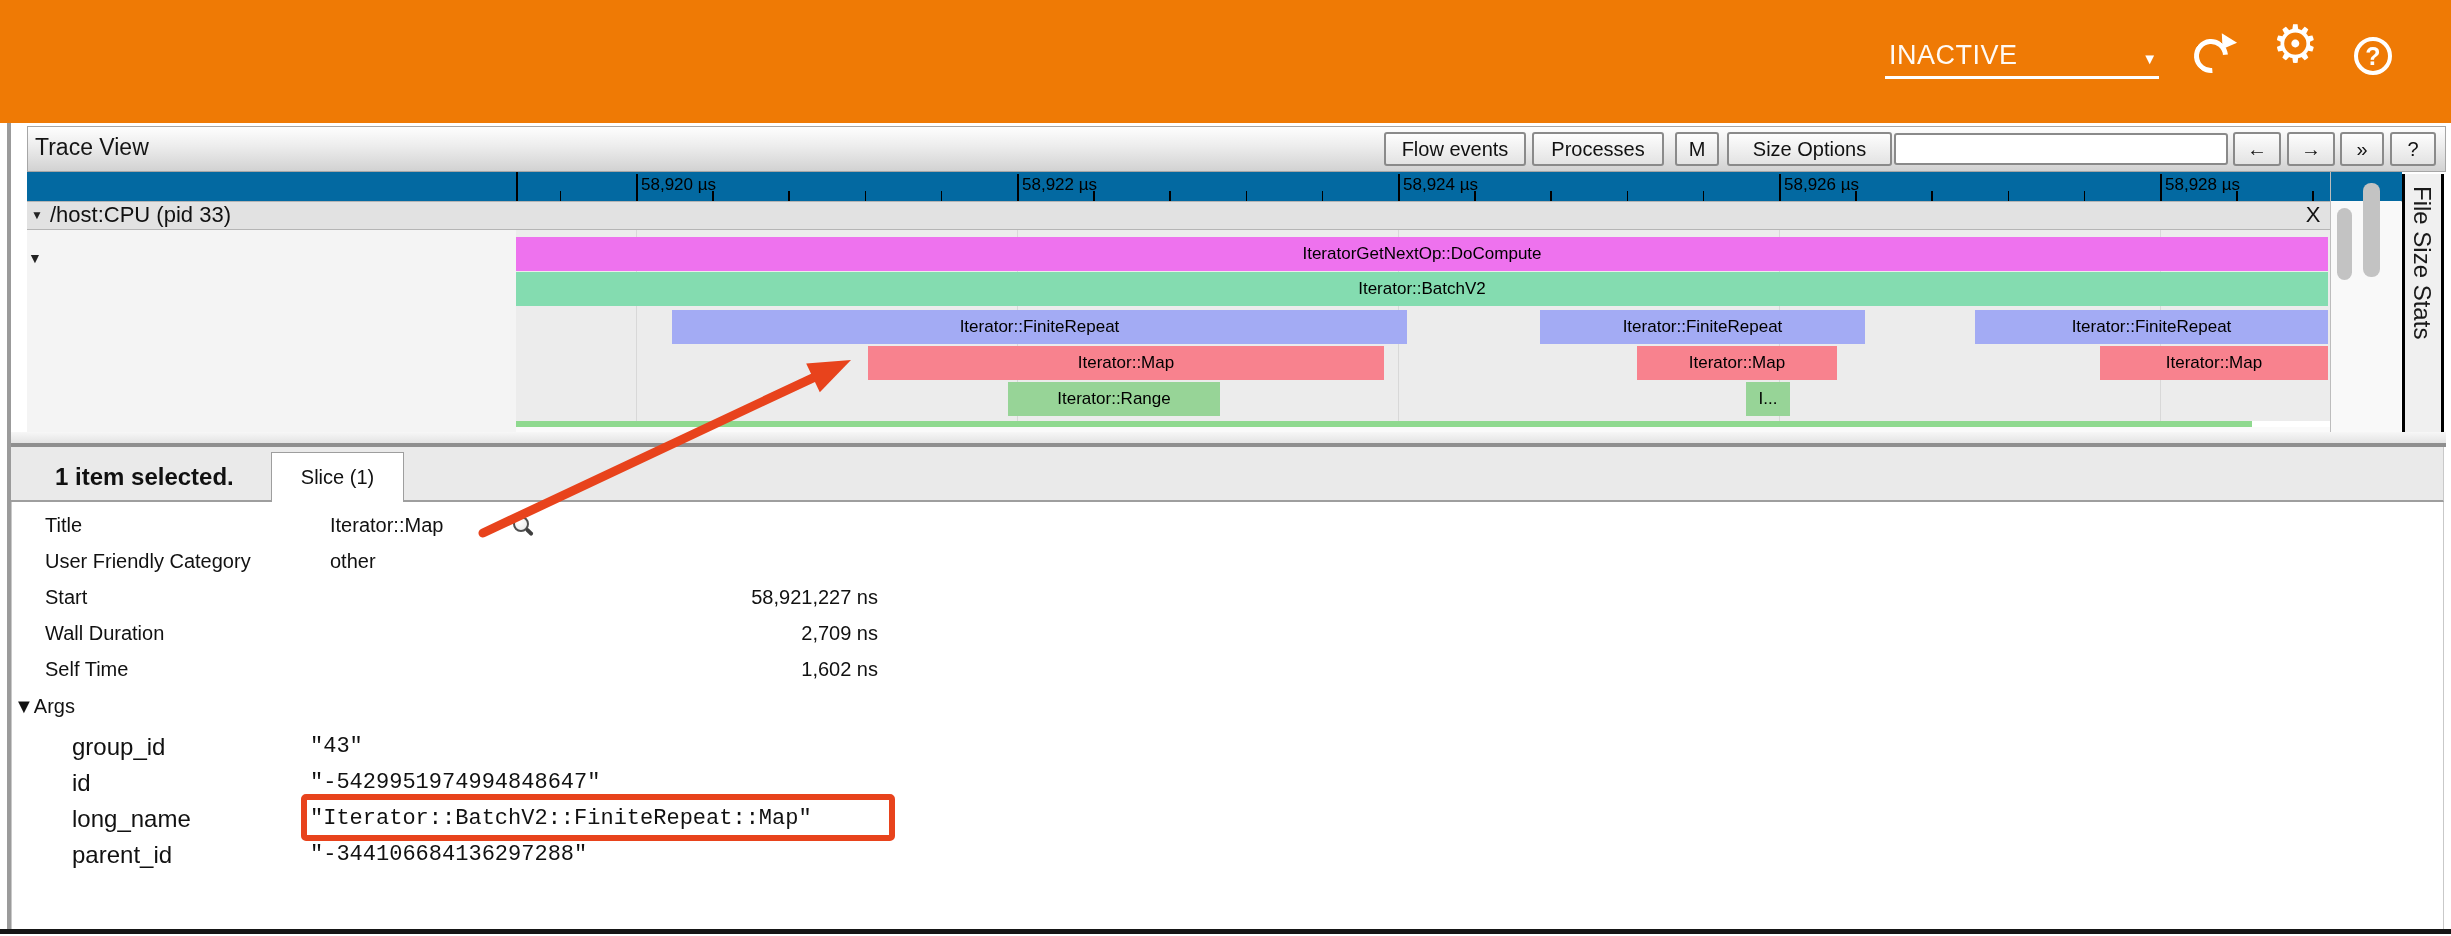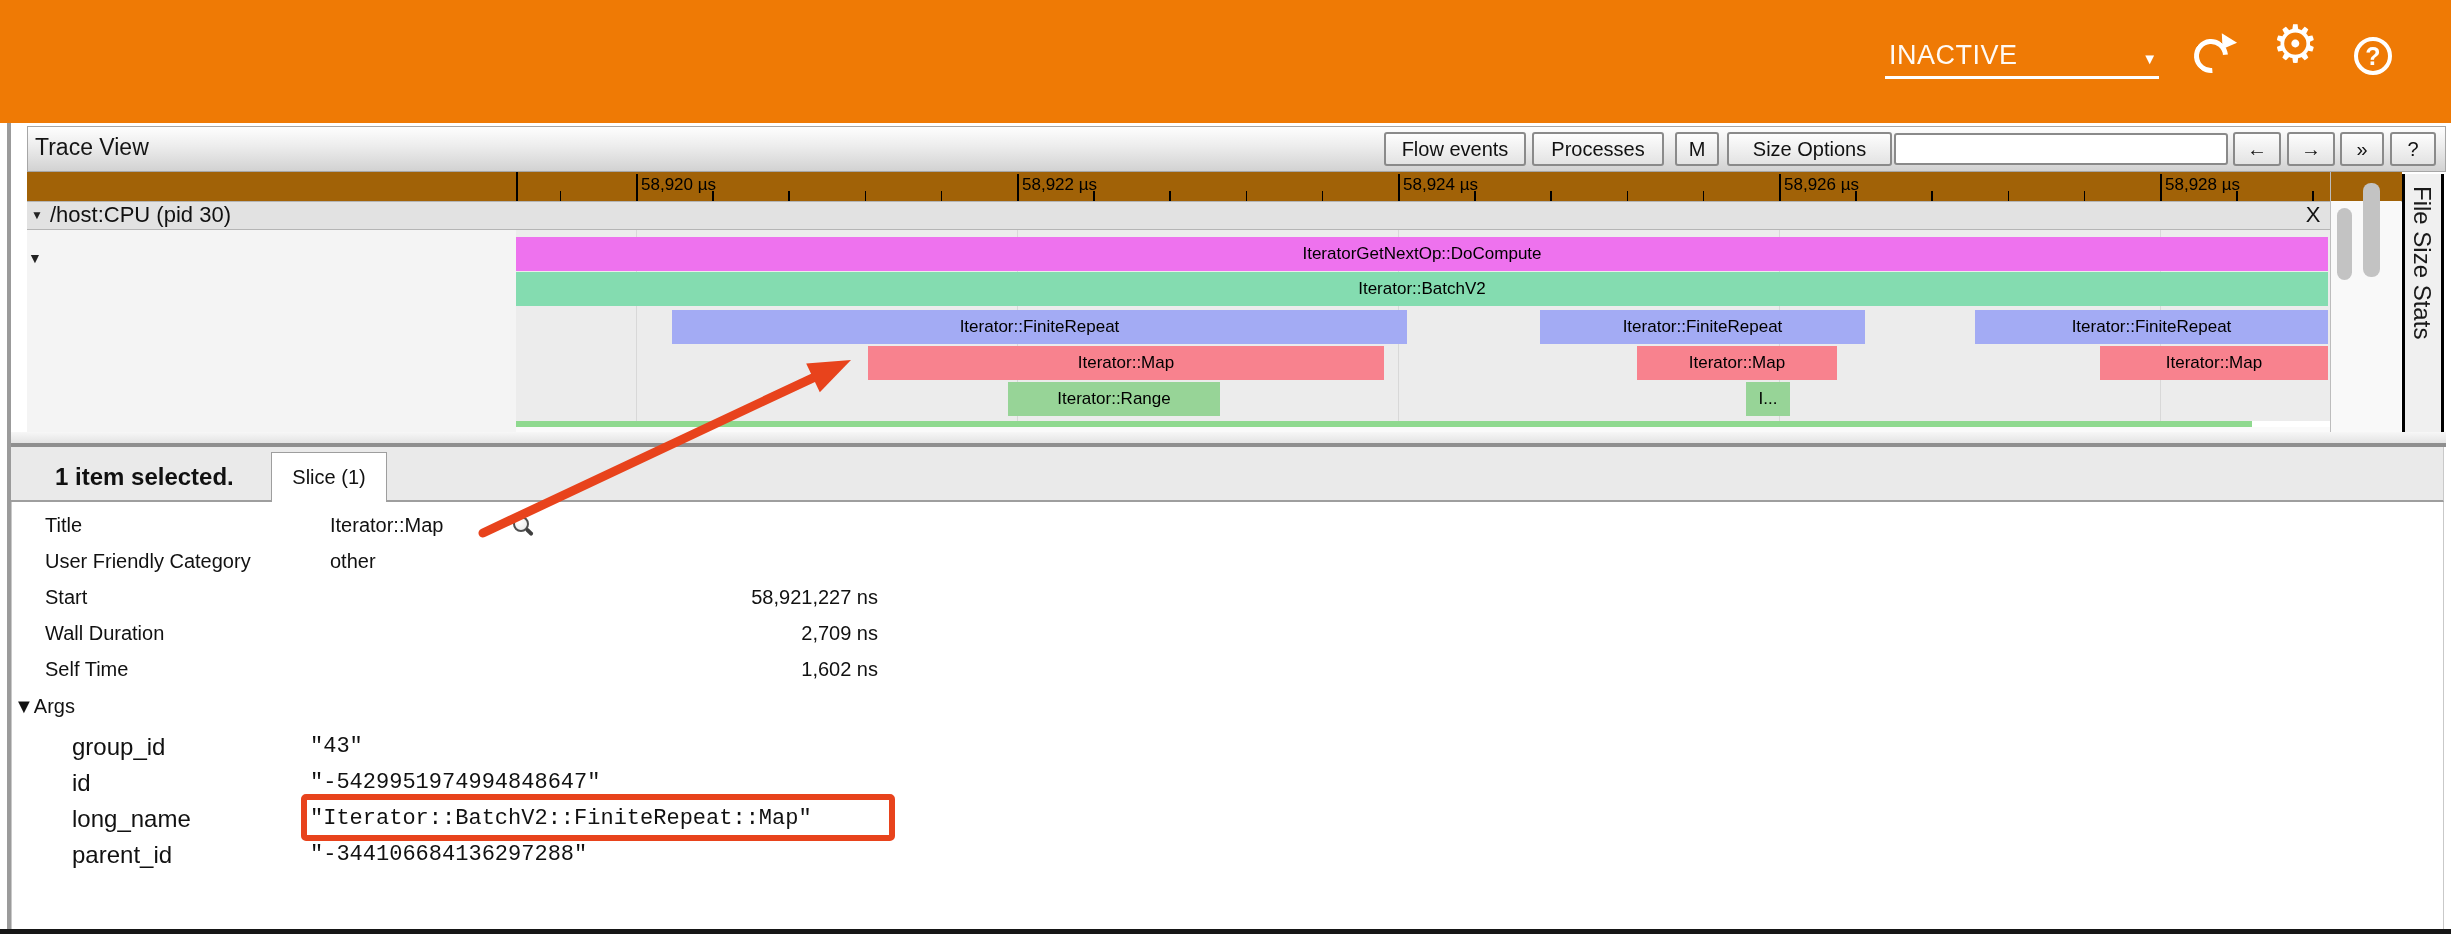--- a/index.html
+++ b/index.html
@@ -24,21 +24,21 @@
   
   #tv-toolbar{left:27px;top:126px;width:2419px;height:46px;
     background:linear-gradient(#fefefe,#ececec 45%,#d2d2d2);border:1px solid #a6a6a6;box-sizing:border-box;}
   #tv-title{left:35px;top:134px;font-size:23px;color:#151515;}
   .tb-btn{top:132px;height:34px;box-sizing:border-box;border:2px solid #8a8a8a;border-radius:3px;
     background:linear-gradient(#fdfdfd,#e3e3e3);font-size:20px;color:#111;display:flex;
     align-items:center;justify-content:center;white-space:nowrap;}
   #tv-search{left:1894px;top:133px;width:334px;height:32px;box-sizing:border-box;border:2px solid #8a8a8a;
     border-radius:3px;background:#fff;font-size:18px;padding:0 6px;}
   
-  #ruler{left:27px;top:172px;width:2375px;height:29px;background:#a16207;border-bottom:1px solid #c8c8c8;}
+  #ruler{left:27px;top:172px;width:2375px;height:29px;background:#0369a1;border-bottom:1px solid #c8c8c8;}
   .tick-major{position:absolute;top:2px;width:2px;height:27px;background:#000;}
   .tick-label{position:absolute;top:3px;font-size:17px;color:#000;white-space:nowrap;}
   .tick-minor{position:absolute;top:19px;width:1.5px;height:10px;background:#000;}
   #ruler-left-edge{position:absolute;top:0;width:2px;height:29px;background:#000;}
   
   #tracks-bg-left{left:27px;top:230px;width:489px;height:202px;background:#f4f4f4;}
   #tracks-bg-canvas{left:516px;top:230px;width:1814px;height:191px;background:#ececec;}
   #tracks-bg-below{left:516px;top:427px;width:1814px;height:5px;background:#fafafa;}
   #canvas-right-edge{left:2330px;top:172px;width:1px;height:260px;background:#bdbdbd;}
   .gridline{position:absolute;width:1px;background:#d8d8d8;top:229px;height:198px;}
@@ -58,21 +58,21 @@
   #scroll-thumb-2{left:2363px;top:183px;width:17px;height:94px;background:#c3c3c3;border-radius:8px;}
   #fss-panel{left:2402px;top:174px;width:42px;height:258px;background:#f0f0f0;box-sizing:border-box;
     border-left:3px solid #000;border-right:3px solid #000;}
   #fss-title{left:2408px;top:186px;font-size:24px;color:#1a1a1a;writing-mode:vertical-rl;white-space:nowrap;}
   
   #splitter{left:11px;top:432px;width:2435px;height:15px;background:linear-gradient(#f7f7f7,#dcdcdc);}
   #splitter-line{left:11px;top:443px;width:2435px;height:4px;background:#8f8f8f;}
   #tab-strip{left:11px;top:447px;width:2433px;height:55px;background:#eaeaea;
     border-bottom:2px solid #9e9e9e;box-sizing:border-box;border-right:1px solid #c9c9c9;}
   #status-text{left:55px;top:463px;font-size:24px;font-weight:bold;color:#111;}
-  #slice-tab{left:271px;top:452px;width:116px;height:50px;background:#ffffff;border:1px solid #9e9e9e;
+  #slice-tab{left:271px;top:452px;width:133px;height:50px;background:#ffffff;border:1px solid #9e9e9e;
     border-bottom:none;box-sizing:border-box;display:flex;align-items:center;justify-content:center;
     font-size:20px;color:#111;z-index:3;}
   
   #detail-panel{left:11px;top:502px;width:2433px;height:427px;background:#ffffff;box-sizing:border-box;
     border-left:1px solid #c9c9c9;border-right:1px solid #c9c9c9;}
   .field-label{position:absolute;left:45px;font-size:20px;color:#111;line-height:24px;}
   .field-value-left{position:absolute;left:330px;font-size:20px;color:#111;line-height:24px;}
   .field-value-right{position:absolute;left:330px;width:548px;text-align:right;font-size:20px;color:#111;line-height:24px;}
   #args-header{left:14px;top:695px;font-size:20px;color:#111;}
   .arg-key{position:absolute;left:72px;font-size:24px;color:#111;line-height:26px;}
@@ -161,21 +161,21 @@
 <div class="abs" id="tracks-bg-below"></div>
 <div id="gridlines">
     <div class="abs gridline" style="left: 636px;"></div>
     <div class="abs gridline" style="left: 1017px;"></div>
     <div class="abs gridline" style="left: 1398px;"></div>
     <div class="abs gridline" style="left: 1779px;"></div>
     <div class="abs gridline" style="left: 2160px;"></div>
   </div>
 <div class="abs" id="process-header"></div>
 <span class="abs" id="process-collapse">▼</span>
-<span class="abs" id="process-label">/host:CPU (pid 30)</span>
+<span class="abs" id="process-label">/host:CPU (pid 33)</span>
 <div class="abs" id="trace-close">X</div>
 <div class="abs" id="thread-row-label">
   <span id="thread-collapse">▼</span>
 </div>
 <div id="slices">
     <div class="abs slice" style="left: 516px; top: 237px; width: 1812px; height: 34px; background: rgb(238, 114, 238);">IteratorGetNextOp::DoCompute</div>
     <div class="abs slice" style="left: 516px; top: 272px; width: 1812px; height: 34px; background: rgb(132, 220, 176);">Iterator::BatchV2</div>
     <div class="abs slice" style="left: 672px; top: 310px; width: 735px; height: 34px; background: rgb(163, 171, 244);">Iterator::FiniteRepeat</div>
     <div class="abs slice" style="left: 1540px; top: 310px; width: 325px; height: 34px; background: rgb(163, 171, 244);">Iterator::FiniteRepeat</div>
     <div class="abs slice" style="left: 1975px; top: 310px; width: 353px; height: 34px; background: rgb(163, 171, 244);">Iterator::FiniteRepeat</div>

